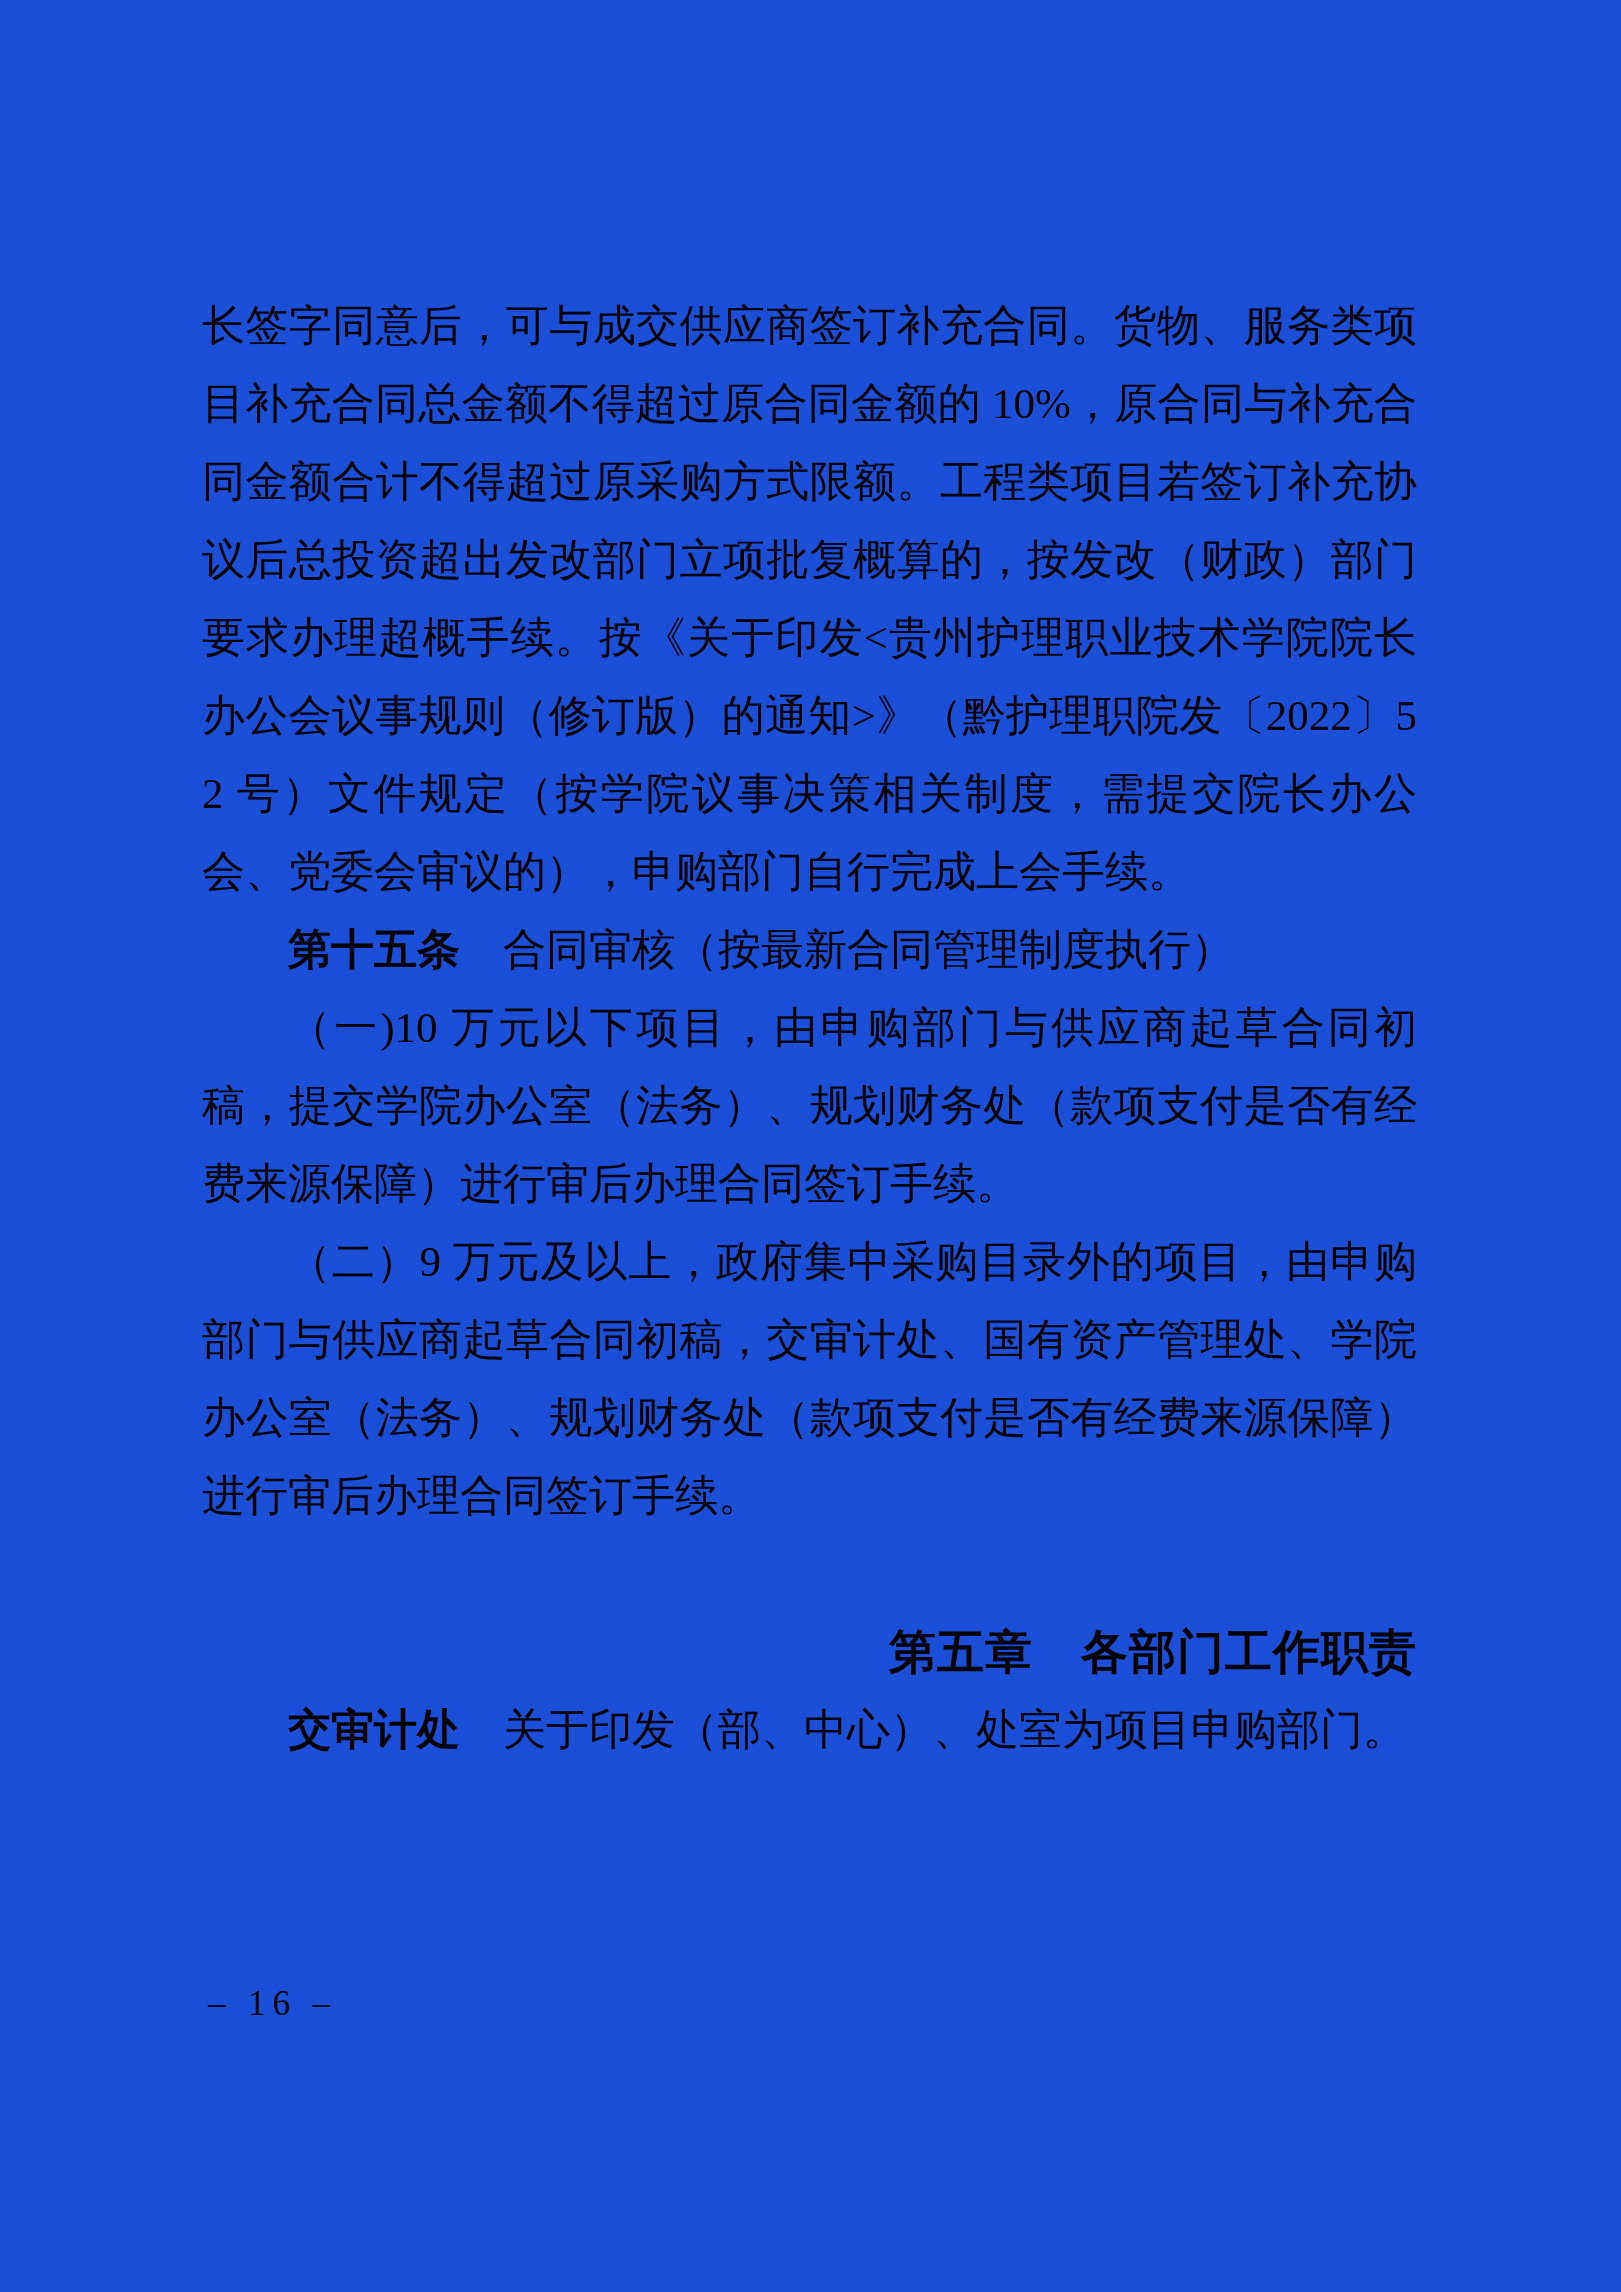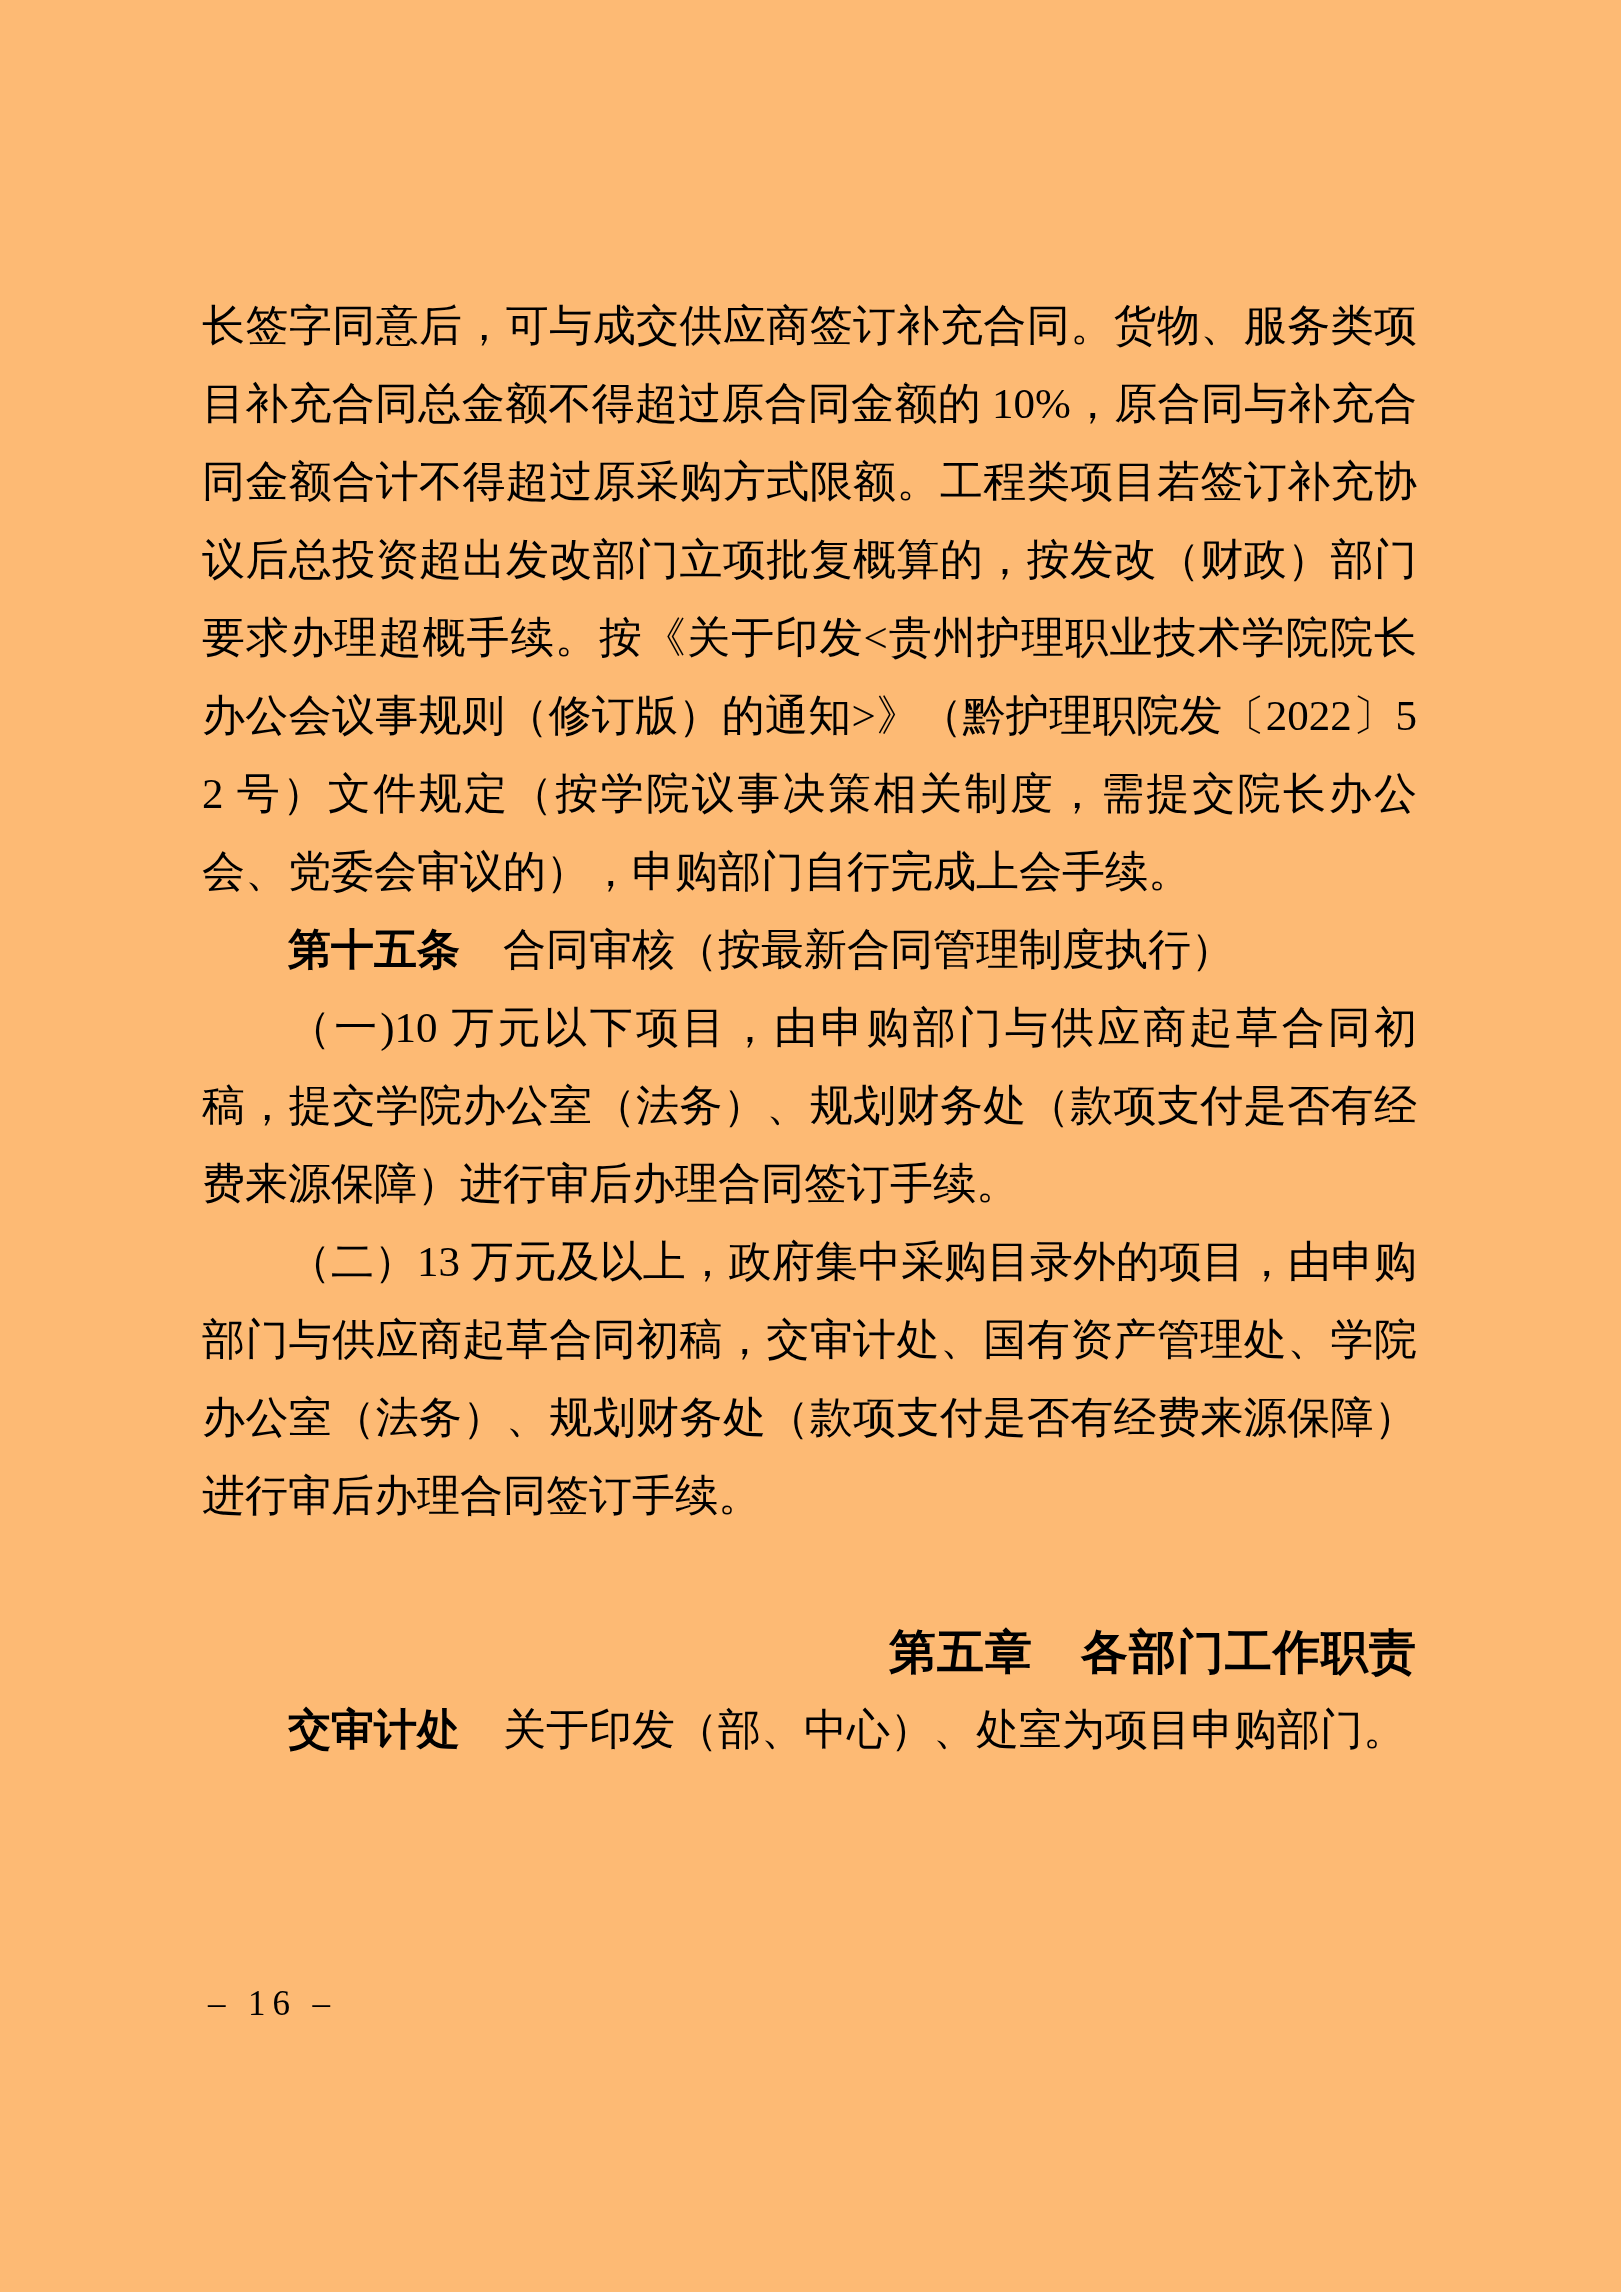--- a/index.html
+++ b/index.html
@@ -8,21 +8,21 @@
     height: 2293px;
     position: relative;
     background: #ffffff;
     overflow: hidden;
     font-family: "Liberation Serif", "DejaVu Serif", serif;
     color: #000000;
   }
   .page {
     position: absolute;
     inset: 0;
-    background: #fdba74;
+    background: #1d4ed8;
   }
   .doc-body {
     position: absolute;
     left: 202px;
     top: 287px;
     width: 1215px;
   }
   p.para {
     margin: 0;
     font-size: 43px;
@@ -57,19 +57,19 @@
   }
 </style>
 </head>
 <body>
 
 <div class="page">
   <div class="doc-body">
       <p class="para"><span class="run">长签字同意后，可与成交供应商签订补充合同。货物、服务类项目补充合同总金额不得超过原合同金额的 10%，原合同与补充合同金额合计不得超过原采购方式限额。工程类项目若签订补充协议后总投资超出发改部门立项批复概算的，按发改（财政）部门要求办理超概手续。按《关于印发&lt;贵州护理职业技术学院院长办公会议事规则（修订版）的通知&gt;》（黔护理职院发〔2022〕52 号）文件规定（按学院议事决策相关制度，需提交院长办公会、党委会审议的），申购部门自行完成上会手续。</span></p>
       <p class="para indent"><span class="run bold">第十五条</span><span class="run">　合同审核（按最新合同管理制度执行）</span></p>
       <p class="para indent"><span class="run">（一)10 万元以下项目，由申购部门与供应商起草合同初稿，提交学院办公室（法务）、规划财务处（款项支付是否有经费来源保障）进行审后办理合同签订手续。</span></p>
-      <p class="para indent"><span class="run">（二）13 万元及以上，政府集中采购目录外的项目，由申购部门与供应商起草合同初稿，交审计处、国有资产管理处、学院办公室（法务）、规划财务处（款项支付是否有经费来源保障）进行审后办理合同签订手续。</span></p>
+      <p class="para indent"><span class="run">（二）9 万元及以上，政府集中采购目录外的项目，由申购部门与供应商起草合同初稿，交审计处、国有资产管理处、学院办公室（法务）、规划财务处（款项支付是否有经费来源保障）进行审后办理合同签订手续。</span></p>
       <h2 class="chapter-heading">第五章　各部门工作职责</h2>
       <p class="para indent"><span class="run bold">交审计处</span><span class="run">　关于印发（部、中心）、处室为项目申购部门。</span></p>
     </div>
   <div class="page-number">– 16 –</div>
 </div>
 
 
 </body></html>

